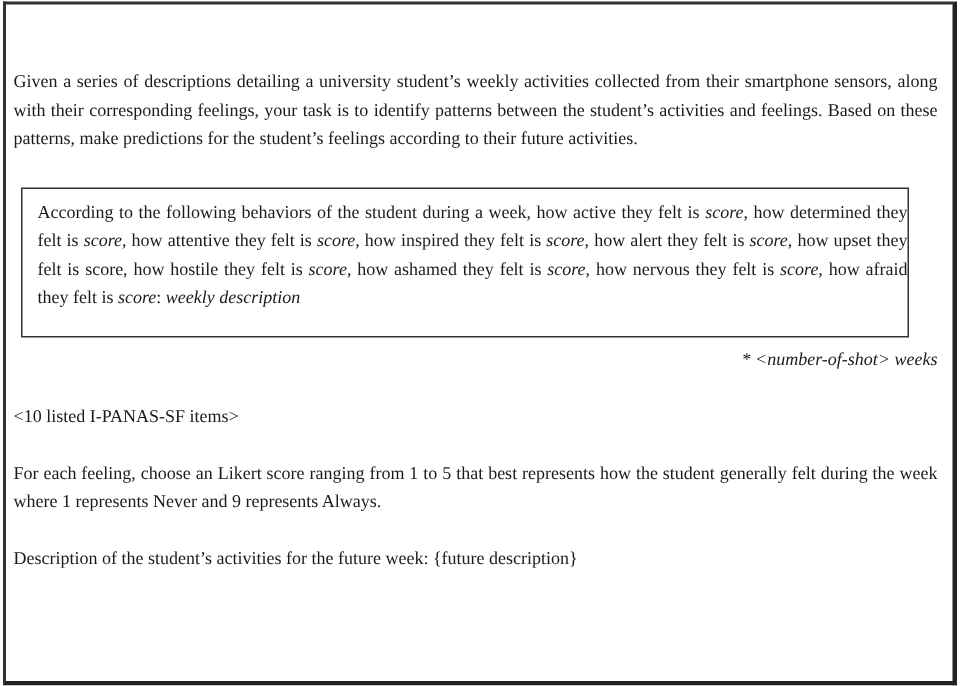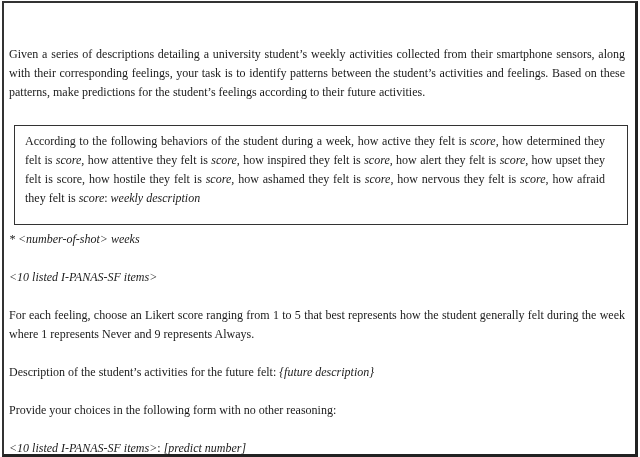--- a/index.html
+++ b/index.html
@@ -40,33 +40,34 @@
       margin: 0;
       text-align: justify;
     }
     .intro {
       height: 80px;
     }
     .inner-box {
       margin-left: 5px;
       width: 580px;
       border: 1.5px solid #333;
-      padding: 6px 22px 6px 10px;
+      padding: 6px 0 6px 10px;
       height: 86px;
       text-align: justify;
     }
     .inner-box p { text-align: justify; }
     .shots {
+      text-align: right;
       font-style: italic;
       margin-top: 5px;
       height: 19px;
       padding-right: 0px;
     }
     .gap { height: 19px; }
-    i, .it { font-style: italic; }
+    i, .it { }
   </style>
 </head>
 <body>
 
 <div class="frame"></div>
 
 <div class="content">
   <p class="intro">Given a series of descriptions detailing a university student’s weekly activities collected from their smartphone sensors, along with their corresponding feelings, your task is to identify patterns between the student’s activities and feelings. Based on these patterns, make predictions for the student’s feelings according to their future activities.</p>
 
   <div class="inner-box">
@@ -76,20 +77,18 @@
   <div class="shots">* &lt;number-of-shot&gt; weeks</div>
 
   <div class="gap"></div>
 
   <p class="it">&lt;10 listed I-PANAS-SF items&gt;</p>
   <div class="gap"></div>
 
   <p>For each feeling, choose an Likert score ranging from 1 to 5 that best represents how the student generally felt during the week where 1 represents Never and 9 represents Always.</p>
   <div class="gap"></div>
 
-  <p><span>Description of the student’s activities for the future felt: </span><span class="it">{future description}</span></p>
+  <p><span>Description of the student’s activities for the future week: </span><span class="it">{future description}</span></p>
   <div class="gap"></div>
 
-  <p>Provide your choices in the following form with no other reasoning:</p>
   <div class="gap"></div>
 
-  <p><span class="it">&lt;10 listed I-PANAS-SF items&gt;</span><span>: </span><span class="it">[predict number]</span></p>
 </div>
 
 </body></html>

